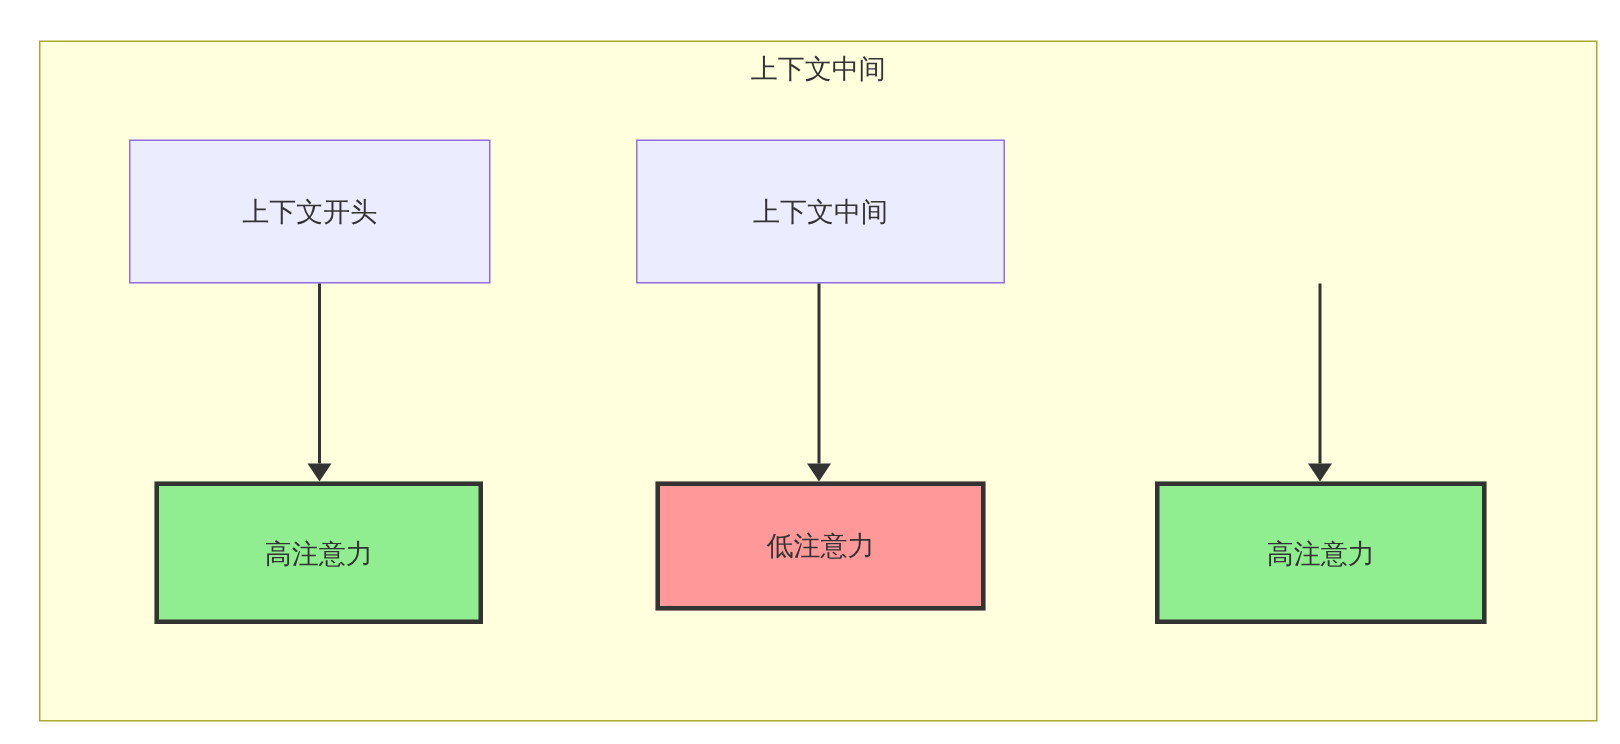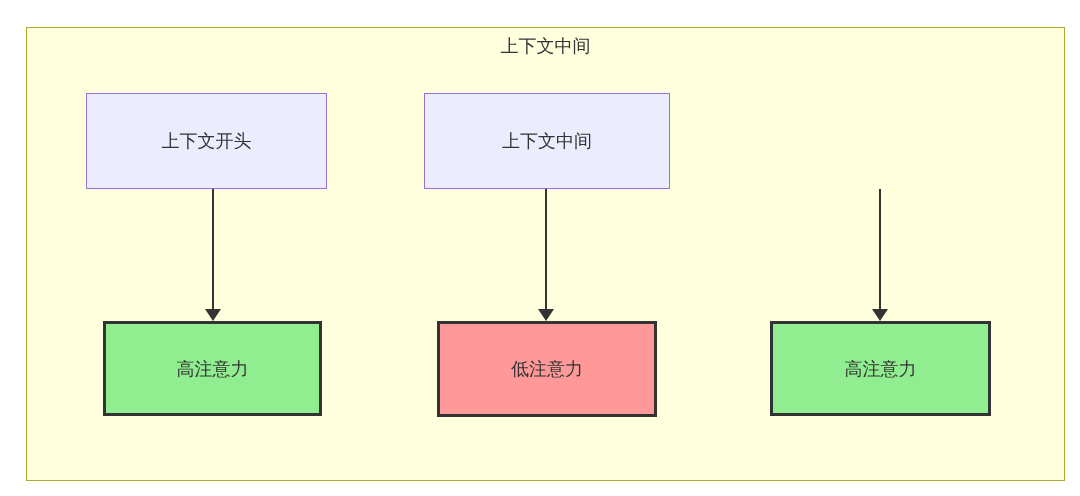--- a/index.html
+++ b/index.html
@@ -71,20 +71,20 @@
     <div class="arrow-head"></div>
   </div>
   <div class="arrow" style="left:872px;top:189px;height:132px;">
     <div class="arrow-line"></div>
     <div class="arrow-head"></div>
   </div>
 
   <div class="node node-high" style="left:103px;top:321px;width:219px;height:95px;">
     <span>高注意力</span>
   </div>
-  <div class="node node-low" style="left:437px;top:321px;width:220px;height:96px;">
+  <div class="node node-low" style="left:437px;top:321px;width:220px;height:86px;">
     <span>低注意力</span>
   </div>
   <div class="node node-high" style="left:770px;top:321px;width:221px;height:95px;">
     <span>高注意力</span>
   </div>
 
 </div>
 
 </body></html>

